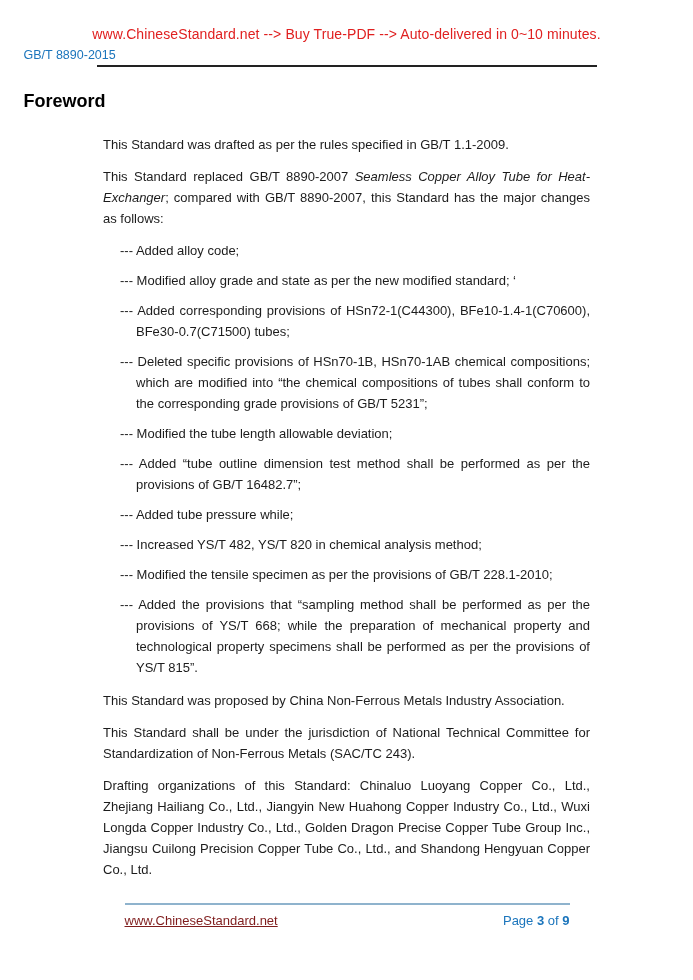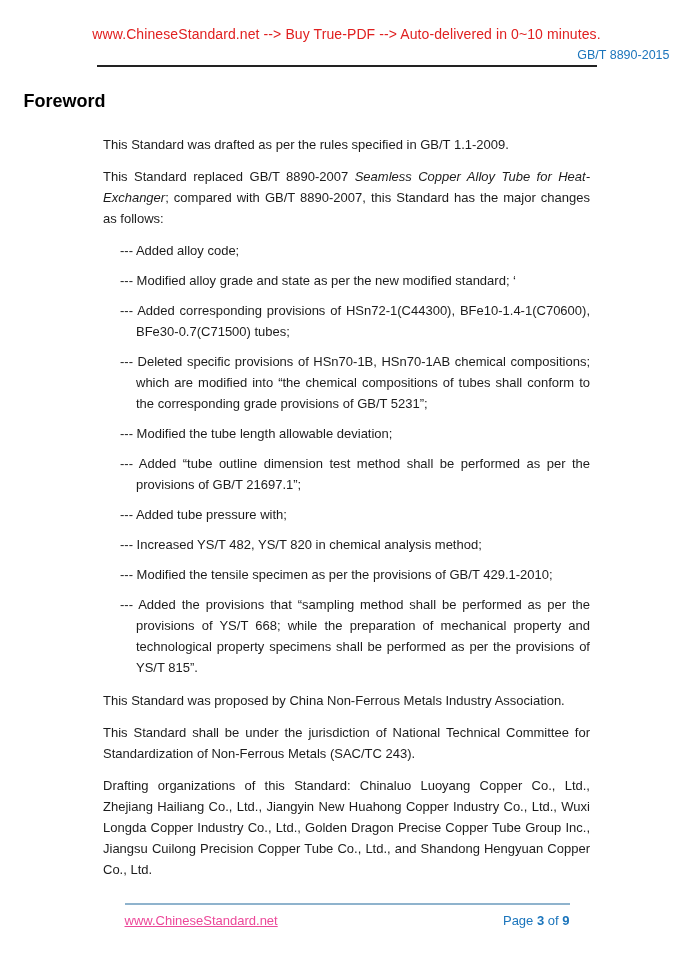--- a/index.html
+++ b/index.html
@@ -19,21 +19,21 @@
     margin-top: 26px;
     text-align: center;
     font-size: 14px;
     color: #e02020;
     text-decoration: none;
     display: block;
     letter-spacing: 0.1px;
   }
   .doc-number {
     margin-top: 6px;
-    text-align: right;
+    text-align: left;
     font-size: 12.5px;
     color: #1b75bc;
   }
   .header-rule {
     width: 500px;
     margin: 3px auto 0 auto;
     border: 0;
     border-top: 2px solid #222222;
   }
   .page-title {
@@ -68,21 +68,21 @@
     margin-bottom: 8px;
   }
   .footer-row {
     display: flex;
     justify-content: space-between;
     align-items: baseline;
     font-size: 13px;
     color: #1b75bc;
   }
   .footer-link {
-    color: #ec4899;
+    color: #7f1d1d;
     text-decoration: underline;
     cursor: pointer;
   }
   .page-indicator b { font-weight: bold; }
 </style>
 </head>
 <body>
 
 <div class="page">
 
@@ -98,24 +98,24 @@
 
     <p class="para">This Standard was drafted as per the rules specified in GB/T 1.1-2009.</p>
 
     <p class="para"><span>This Standard replaced GB/T 8890-2007 </span><span class="italic">Seamless Copper Alloy Tube for Heat-Exchanger</span><span>; compared with GB/T 8890-2007, this Standard has the major changes as follows:</span></p>
 
     <div class="bullet">--- Added alloy code;</div>
     <div class="bullet">--- Modified alloy grade and state as per the new modified standard; ‘</div>
     <div class="bullet">--- Added corresponding provisions of HSn72-1(C44300), BFe10-1.4-1(C70600), BFe30-0.7(C71500) tubes;</div>
     <div class="bullet">--- Deleted specific provisions of HSn70-1B, HSn70-1AB chemical compositions; which are modified into “the chemical compositions of tubes shall conform to the corresponding grade provisions of GB/T 5231”;</div>
     <div class="bullet">--- Modified the tube length allowable deviation;</div>
-    <div class="bullet">--- Added “tube outline dimension test method shall be performed as per the provisions of GB/T 21697.1”;</div>
-    <div class="bullet">--- Added tube pressure with;</div>
+    <div class="bullet">--- Added “tube outline dimension test method shall be performed as per the provisions of GB/T 16482.7”;</div>
+    <div class="bullet">--- Added tube pressure while;</div>
     <div class="bullet">--- Increased YS/T 482, YS/T 820 in chemical analysis method;</div>
-    <div class="bullet">--- Modified the tensile specimen as per the provisions of GB/T 429.1-2010;</div>
+    <div class="bullet">--- Modified the tensile specimen as per the provisions of GB/T 228.1-2010;</div>
     <div class="bullet">--- Added the provisions that “sampling method shall be performed as per the provisions of YS/T 668; while the preparation of mechanical property and technological property specimens shall be performed as per the provisions of YS/T 815”.</div>
 
     <p class="para" style="margin-top:12px;">This Standard was proposed by China Non-Ferrous Metals Industry Association.</p>
 
     <p class="para">This Standard shall be under the jurisdiction of National Technical Committee for Standardization of Non-Ferrous Metals (SAC/TC 243).</p>
 
     <p class="para">Drafting organizations of this Standard: Chinaluo Luoyang Copper Co., Ltd., Zhejiang Hailiang Co., Ltd., Jiangyin New Huahong Copper Industry Co., Ltd., Wuxi Longda Copper Industry Co., Ltd., Golden Dragon Precise Copper Tube Group Inc., Jiangsu Cuilong Precision Copper Tube Co., Ltd., and Shandong Hengyuan Copper Co., Ltd.</p>
 
   </div>
 

